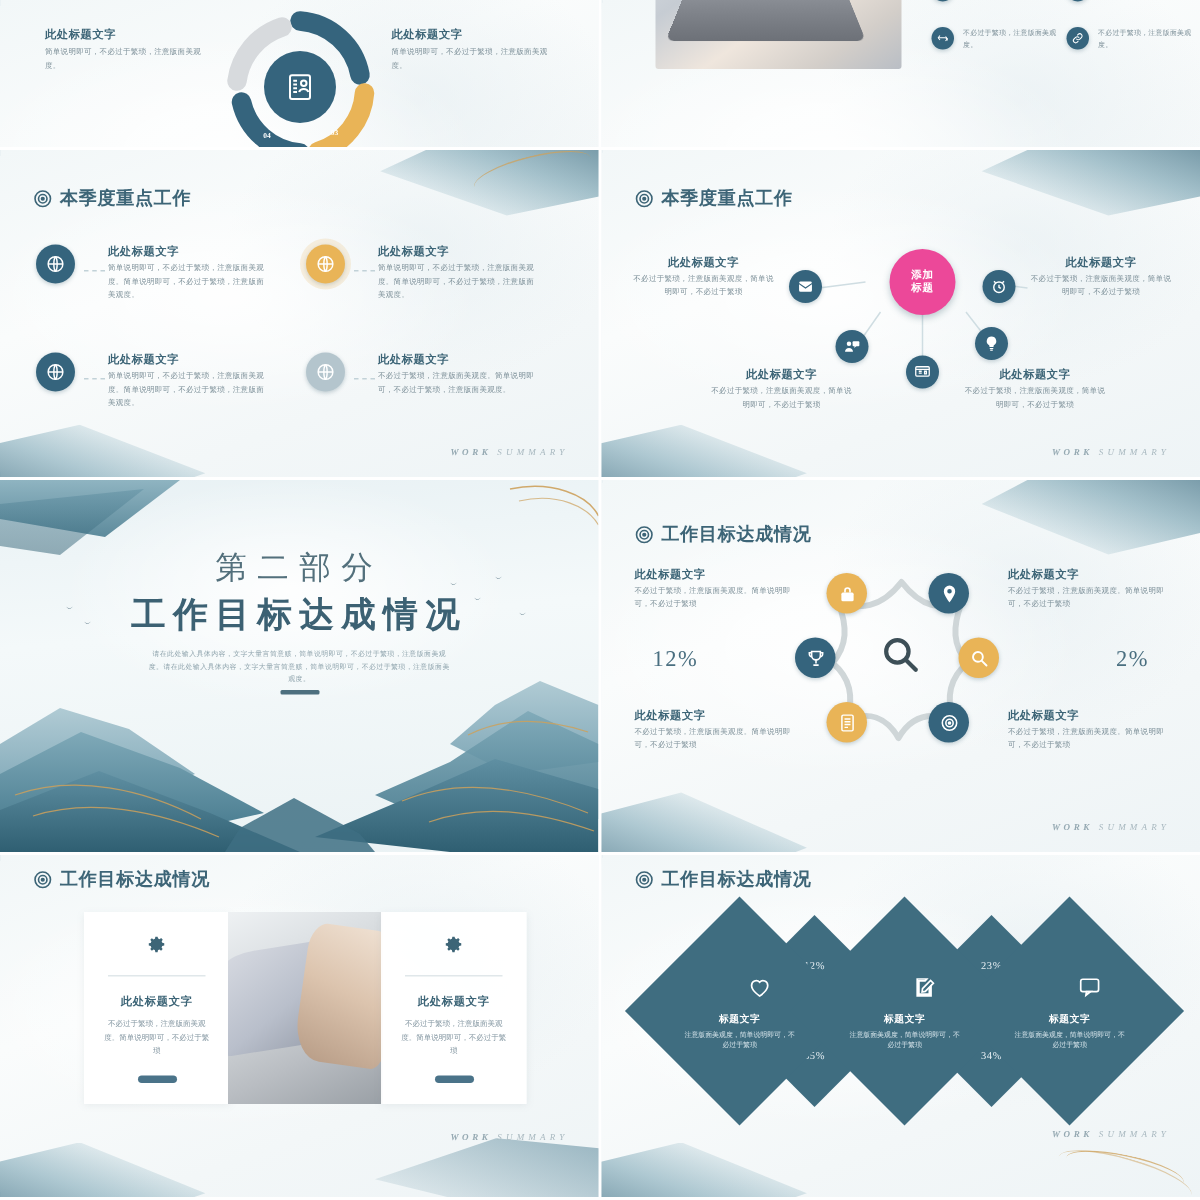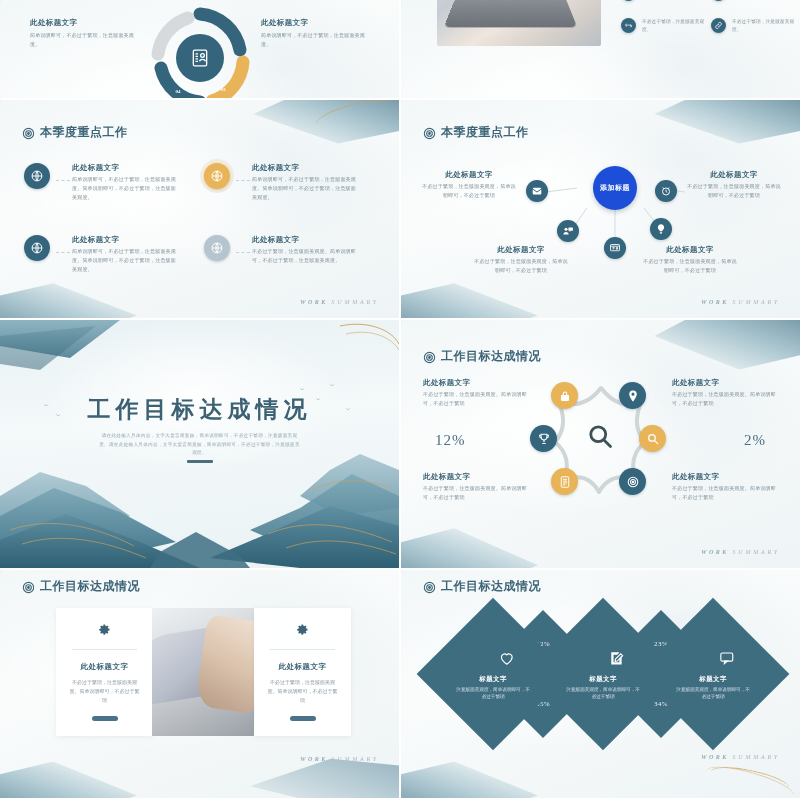--- a/index.html
+++ b/index.html
@@ -159,23 +159,23 @@
   .s3-chip-wrap::after {
     content:""; position:absolute; left: 36px; top: 17px; width: 14px;
     border-top: 1px dashed #c2d2d8;
   }
   .s3-text { width: 108px; margin-left: 18px; }
   .s3-text .it-title { margin-bottom: 3px; }
 
   
   .hub {
     position: absolute; width: 44px; height: 44px; border-radius: 50%;
-    background: #1d4ed8; color: #fff;
+    background: #ec4899; color: #fff;
     display: flex; align-items: center; justify-content: center;
-    line-height: 1.25;
+    flex-direction: column; line-height: 1.25;
     font-size: 7px; font-weight: 700; letter-spacing: .5px;
     box-shadow: 0 2px 5px rgba(46,86,104,.3);
   }
   .s4-txt { position: absolute; width: 96px; }
   .s4-txt .it-title { margin-bottom: 3px; }
   .s4-txt.c { text-align: center; }
   .s4-txt.c .it-body { text-align: center; }
 
   
   .star-ring { position: absolute; }
@@ -553,20 +553,21 @@
         <path d="M346 14 C372 8 392 18 399 30" stroke="#cda15c" stroke-width=".8" fill="none" opacity=".7"></path>
       </svg>
 
       <span class="bird" style="left:44px;top:82px">︶</span>
       <span class="bird" style="left:56px;top:92px">︶</span>
       <span class="bird" style="left:300px;top:66px">︶</span>
       <span class="bird" style="left:316px;top:76px">︶</span>
       <span class="bird" style="left:330px;top:62px">︶</span>
       <span class="bird" style="left:346px;top:86px">︶</span>
 
+      <div class="cover-title1">第二部分</div>
       <div class="cover-title2">工作目标达成情况</div>
       <div class="cover-sub">请在此处输入具体内容，文字大量言简意赅，简单说明即可，不必过于繁琐，注意版面美观度。请在此处输入具体内容，文字大量言简意赅，简单说明即可，不必过于繁琐，注意版面美观度。</div>
       <div class="cover-rule"></div>
     </div>
   </div>
 
   <div class="slide">
     <div class="slide-inner">
       <div class="paper"></div>
       <div class="ink-tr"></div>

